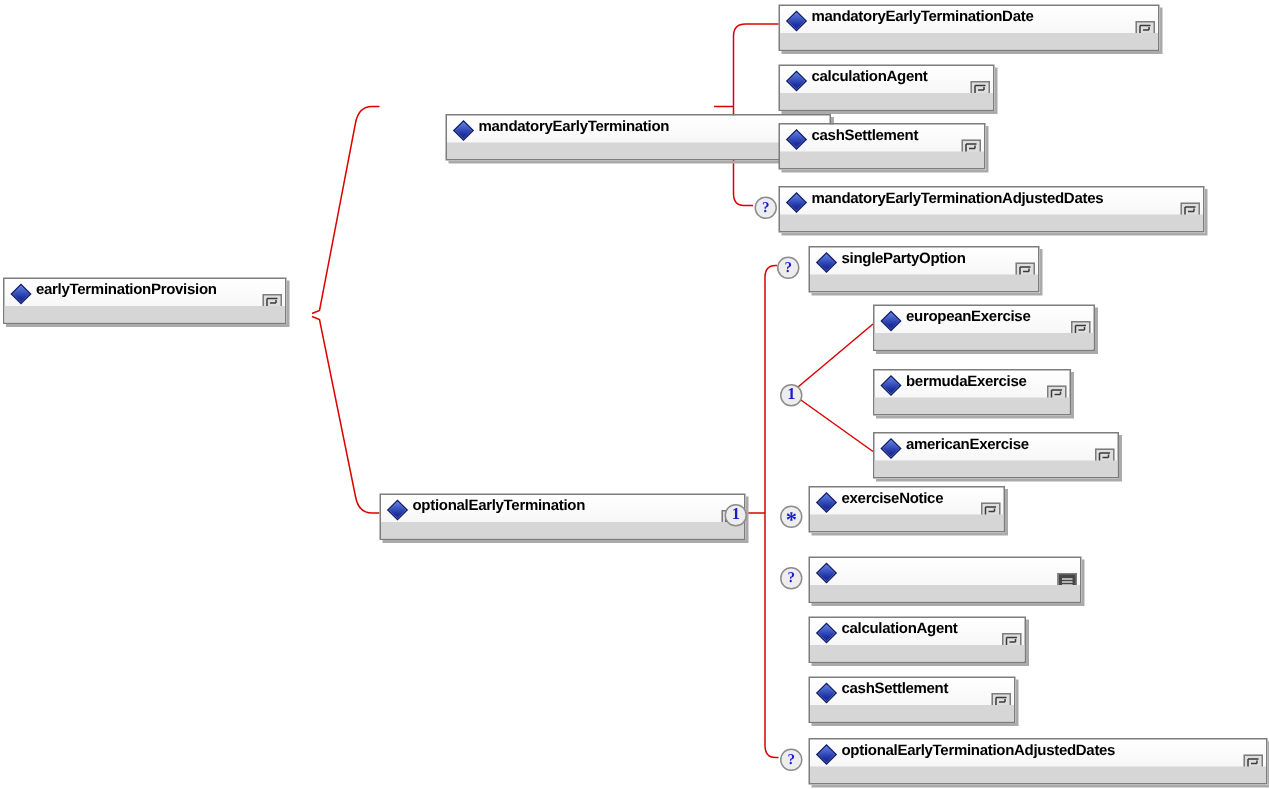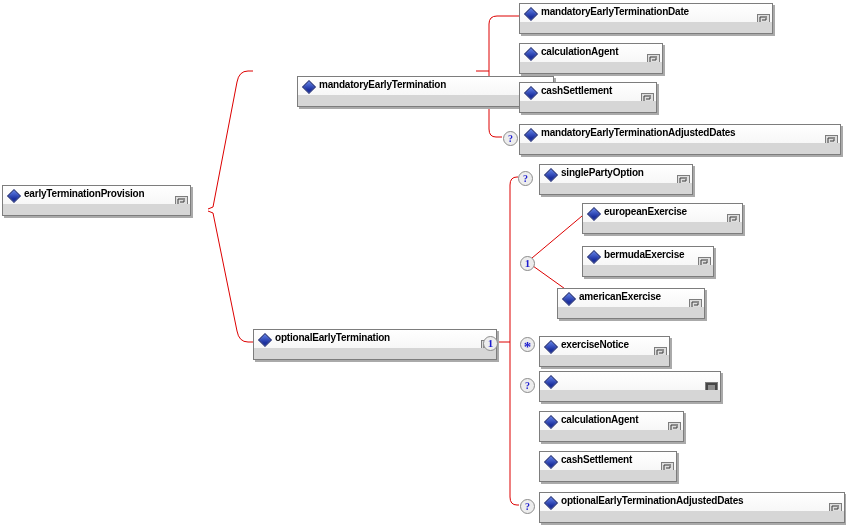--- a/index.html
+++ b/index.html
@@ -91,21 +91,21 @@
     <span class="diamond"></span>
     <span class="label">cashSettlement</span>
     <span class="cicon">
         <svg width="9" height="8">
           <path d="M1 1 H8 M1 1 V7 M3 4 H7 M7 2 V4" stroke="#3a3a3a" stroke-width="1" fill="none"></path>
         </svg>
       </span>
     <span class="strip"></span>
   </div>
 
-  <div class="node" style="left:519px;top:124px;width:322px;">
+  <div class="node" style="left:519px;top:124px;width:284px;">
     <span class="diamond"></span>
     <span class="label">mandatoryEarlyTerminationAdjustedDates</span>
     <span class="cicon">
         <svg width="9" height="8">
           <path d="M1 1 H8 M1 1 V7 M3 4 H7 M7 2 V4" stroke="#3a3a3a" stroke-width="1" fill="none"></path>
         </svg>
       </span>
     <span class="strip"></span>
   </div>
 
@@ -124,21 +124,21 @@
     <span class="diamond"></span>
     <span class="label">singlePartyOption</span>
     <span class="cicon">
         <svg width="9" height="8">
           <path d="M1 1 H8 M1 1 V7 M3 4 H7 M7 2 V4" stroke="#3a3a3a" stroke-width="1" fill="none"></path>
         </svg>
       </span>
     <span class="strip"></span>
   </div>
 
-  <div class="node" style="left:582px;top:203px;width:161px;">
+  <div class="node" style="left:582px;top:203px;width:148px;">
     <span class="diamond"></span>
     <span class="label">europeanExercise</span>
     <span class="cicon">
         <svg width="9" height="8">
           <path d="M1 1 H8 M1 1 V7 M3 4 H7 M7 2 V4" stroke="#3a3a3a" stroke-width="1" fill="none"></path>
         </svg>
       </span>
     <span class="strip"></span>
   </div>
 
@@ -146,32 +146,32 @@
     <span class="diamond"></span>
     <span class="label">bermudaExercise</span>
     <span class="cicon">
         <svg width="9" height="8">
           <path d="M1 1 H8 M1 1 V7 M3 4 H7 M7 2 V4" stroke="#3a3a3a" stroke-width="1" fill="none"></path>
         </svg>
       </span>
     <span class="strip"></span>
   </div>
 
-  <div class="node" style="left:557px;top:288px;width:148px;">
+  <div class="node" style="left:582px;top:288px;width:164px;">
     <span class="diamond"></span>
     <span class="label">americanExercise</span>
     <span class="cicon">
         <svg width="9" height="8">
           <path d="M1 1 H8 M1 1 V7 M3 4 H7 M7 2 V4" stroke="#3a3a3a" stroke-width="1" fill="none"></path>
         </svg>
       </span>
     <span class="strip"></span>
   </div>
 
-  <div class="node" style="left:539px;top:336px;width:131px;">
+  <div class="node" style="left:539px;top:324px;width:131px;">
     <span class="diamond"></span>
     <span class="label">exerciseNotice</span>
     <span class="cicon">
         <svg width="9" height="8">
           <path d="M1 1 H8 M1 1 V7 M3 4 H7 M7 2 V4" stroke="#3a3a3a" stroke-width="1" fill="none"></path>
         </svg>
       </span>
     <span class="strip"></span>
   </div>
 

